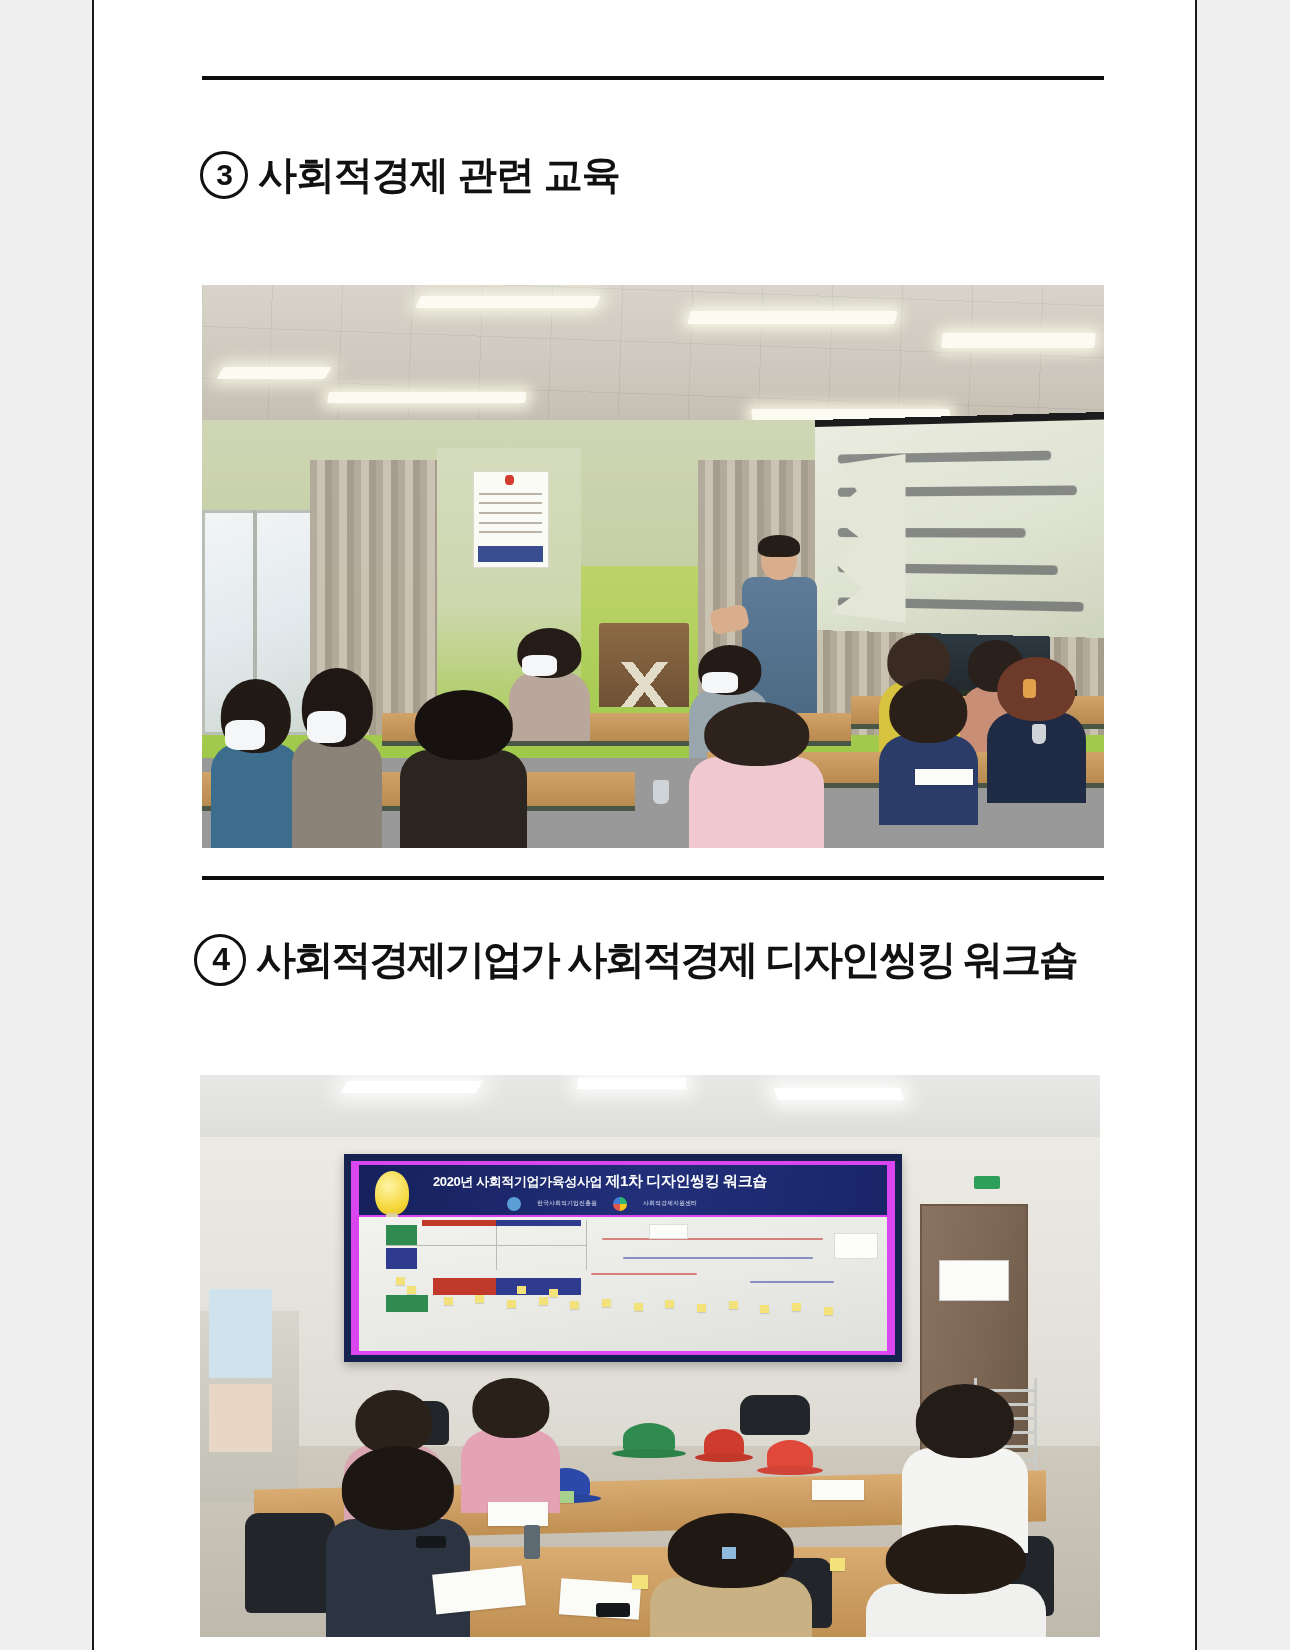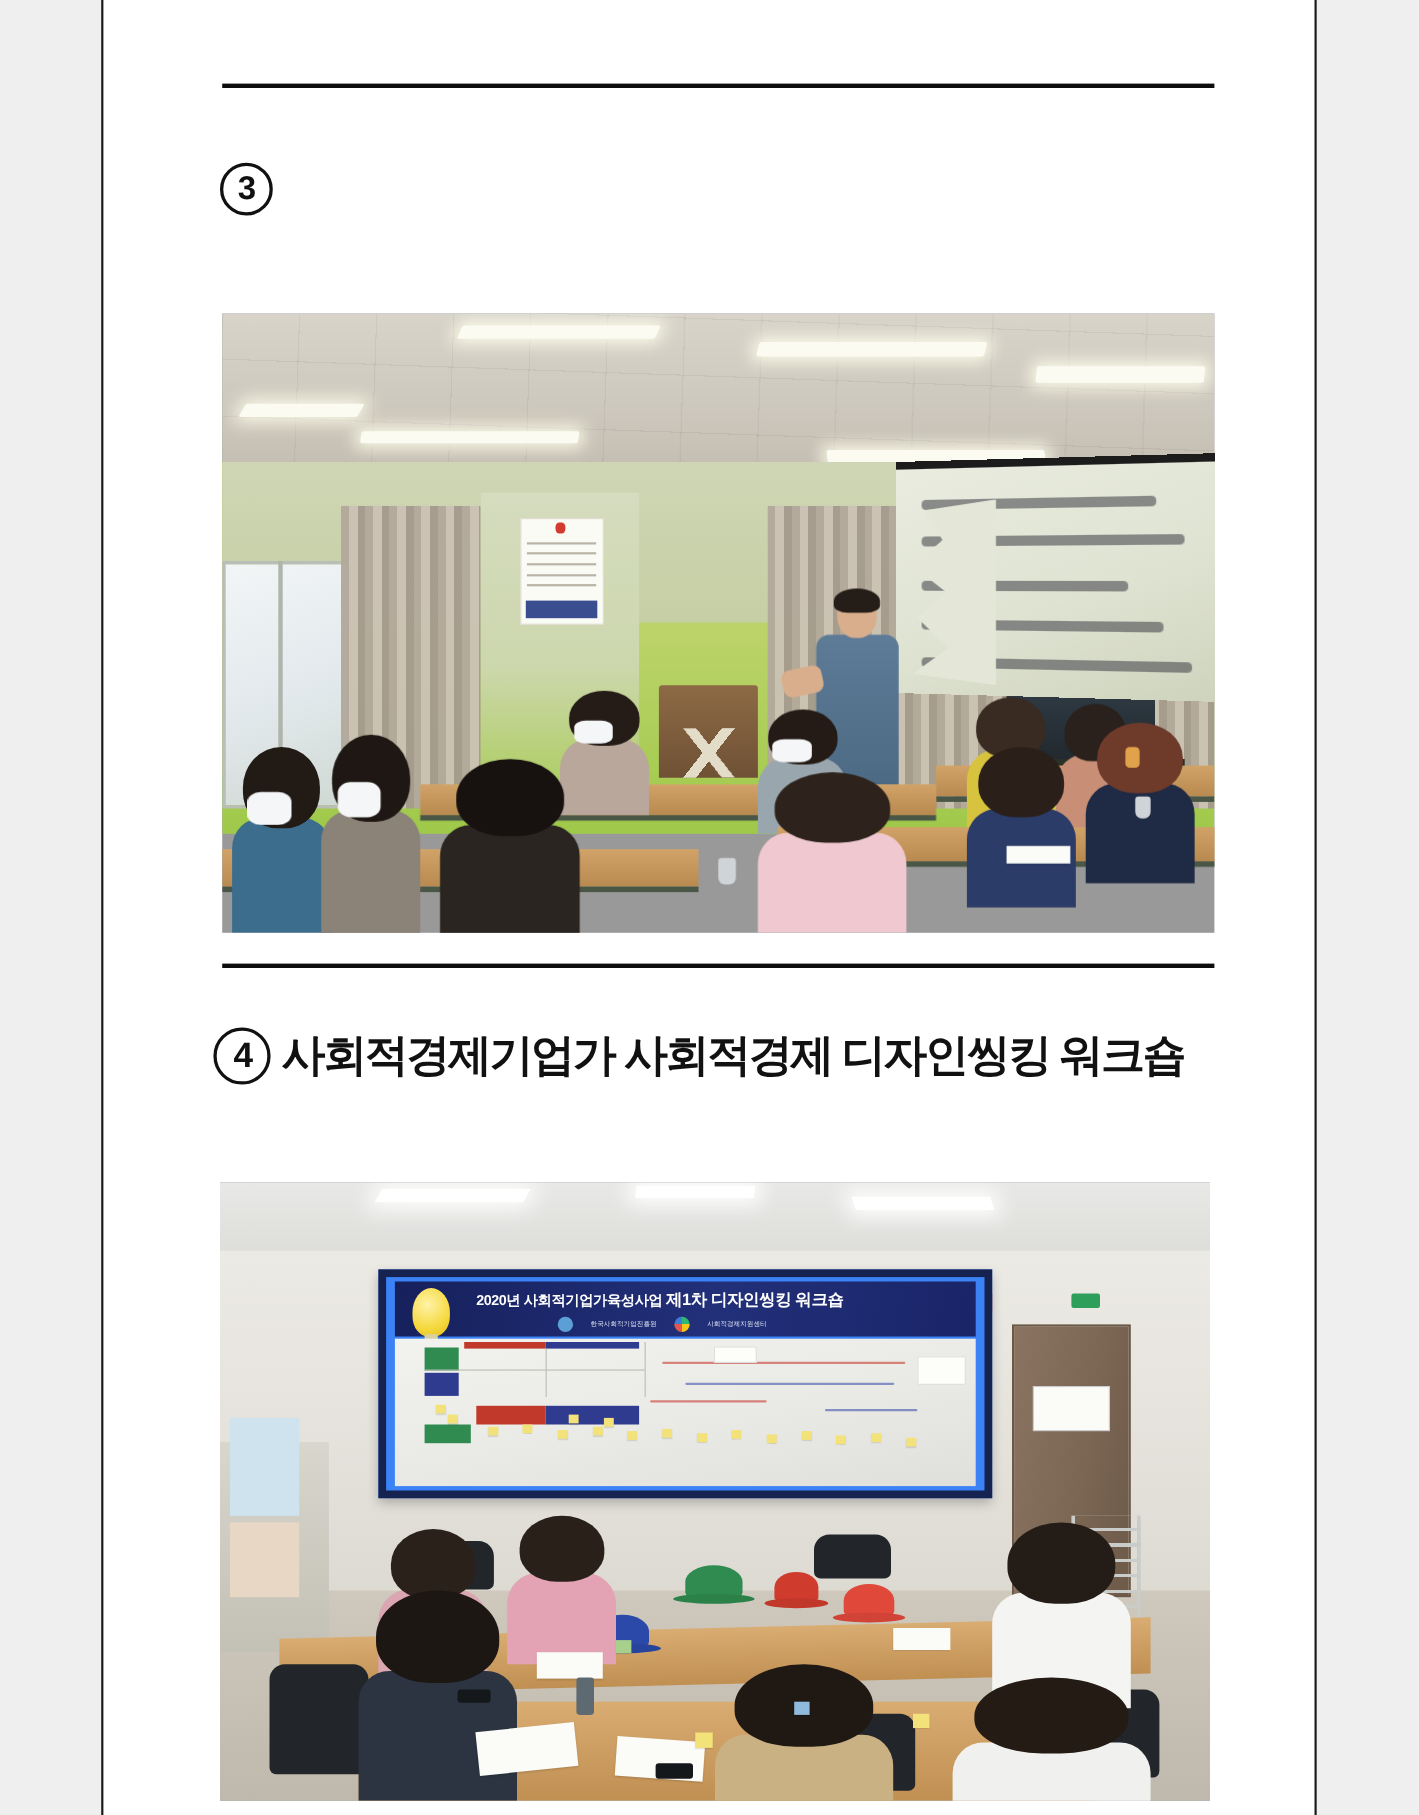--- a/index.html
+++ b/index.html
@@ -137,21 +137,21 @@
   .p2-ceiling{left:0;top:0;width:100%;height:13%;
     background:linear-gradient(180deg,#e8e9e6 0%,#dcddd9 100%);}
   .p2-clight{position:absolute;background:#ffffff;
     box-shadow:0 0 18px 7px rgba(255,255,255,.9);}
   .cl1{left:16%;top:1%;width:15%;height:2.2%;transform:skewX(-30deg);}
   .cl2{left:42%;top:.5%;width:12%;height:2%;transform:skewX(-6deg);}
   .cl3{left:64%;top:2.4%;width:14%;height:2.1%;transform:skewX(18deg);}
   .p2-wall{left:0;top:11%;width:100%;height:58%;
     background:linear-gradient(180deg,#eceae4 0%,#e3e1da 60%,#dcd9d1 100%);}
   .p2-board{left:16%;top:14%;width:62%;height:37%;
-    background:#3b82f6;border:7px solid #16224f;box-sizing:border-box;
+    background:#d946ef;border:7px solid #16224f;box-sizing:border-box;
     box-shadow:0 4px 10px rgba(0,0,0,.25);}
   .p2-banner{position:absolute;left:1.5%;top:2%;width:97%;height:26%;
     background:linear-gradient(100deg,#16205c 0%,#22307a 55%,#1a2568 100%);
     display:flex;align-items:center;}
   .bulb{position:absolute;left:3%;top:12%;width:34px;height:44px;
     background:radial-gradient(circle at 40% 34%,#fff3a8 0%,#f5d83c 62%,#e0bf1d 100%);
     border-radius:50% 50% 42% 42%;}
   .bulb:after{content:"";position:absolute;left:32%;bottom:-8px;width:36%;height:10px;
     background:#d9cfa0;border-radius:2px;}
   .banner-txt{position:absolute;left:14%;top:14%;width:84%;
@@ -216,20 +216,21 @@
 </style>
 </head>
 <body>
 
 <div class="page">
 
   <div class="rule r1"></div>
 
   <div class="heading h3">
     <span class="circnum">3</span>
+    <span>사회적경제 관련 교육</span>
   </div>
 
   <div class="photo photo1">
     <div class="ph-layer p1-ceiling"></div>
     <div class="ph-layer p1-ceilgrid"></div>
     <div class="lamp l1"></div>
     <div class="lamp l2"></div>
     <div class="lamp l3"></div>
     <div class="lamp l4"></div>
     <div class="lamp l5"></div>

